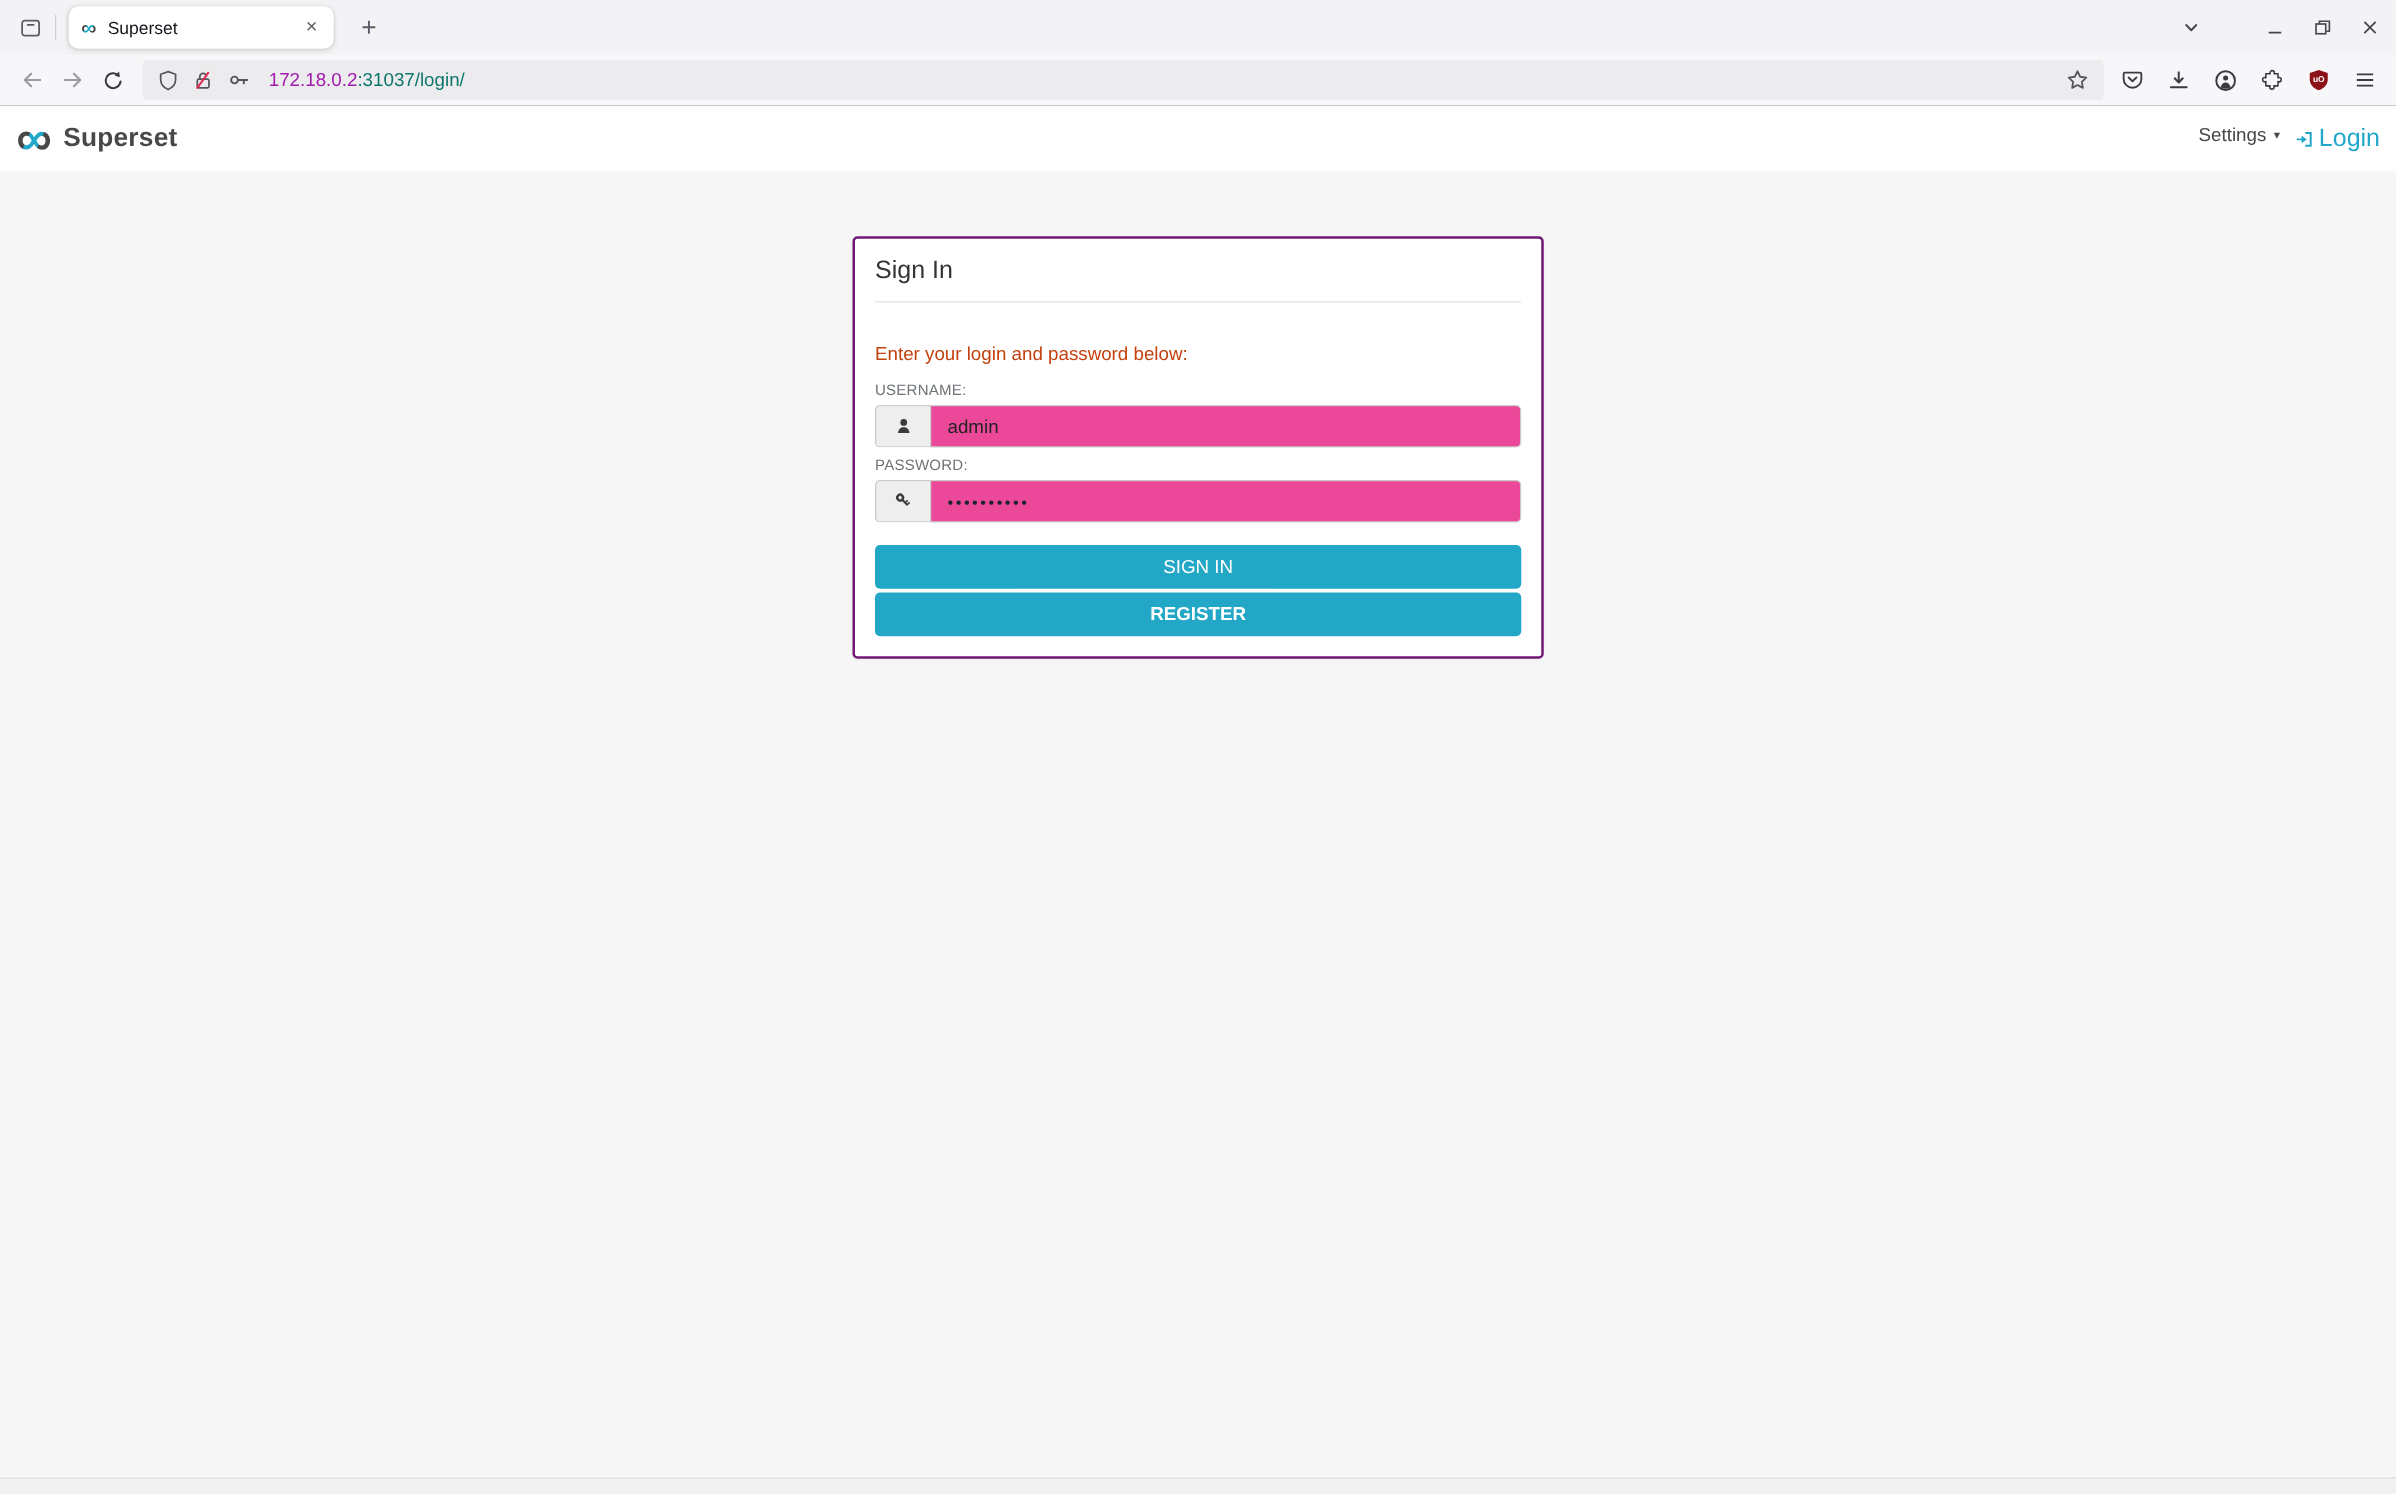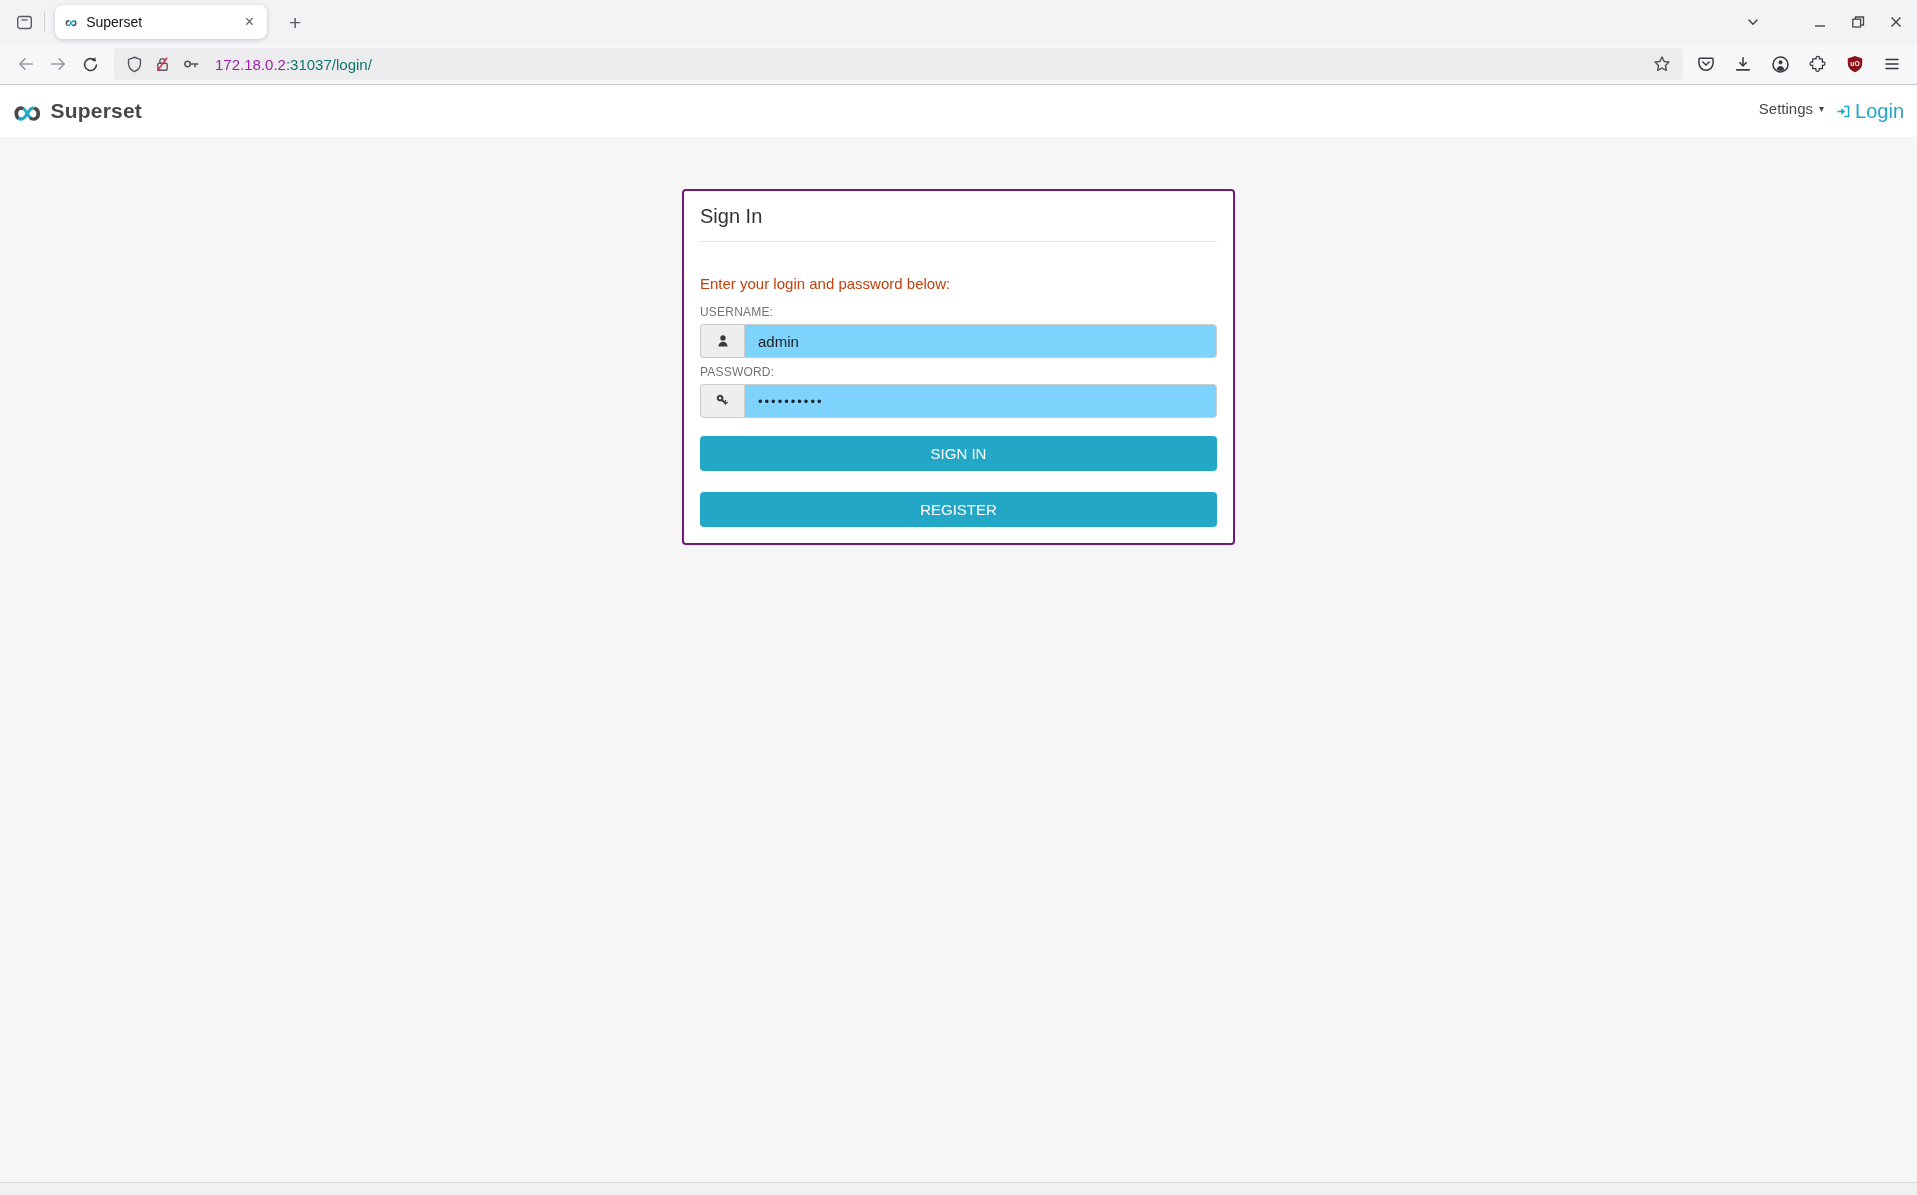--- a/index.html
+++ b/index.html
@@ -47,25 +47,25 @@
   .login-link { display:flex; align-items:center; gap:4px; color:#20a7c9; font-size:20px; cursor:pointer; }
 
   .content { flex:1; min-height:0; }
   .card { width:553px; margin:52px auto 0; background:#fff; border:2px solid #701a75; border-radius:4px; box-shadow:0 1px 2px rgba(0,0,0,.04); padding:14px 16px 16px; }
   .card-title { font-size:20px; color:#333; font-weight:400; padding-bottom:13px; border-bottom:1px solid #e3e3e5; }
   .card-body { padding-top:33px; }
   .prompt { font-size:15px; color:#c2410c; margin-bottom:13px; }
   .field-label { font-size:12px; color:#6e7377; margin:7px 0 5px; letter-spacing:.2px; }
   .input-group { display:flex; height:34px; }
   .addon { width:44px; background:#eee; border:1px solid #ccc; border-right:0; border-radius:4px 0 0 4px; display:flex; align-items:center; justify-content:center; flex:0 0 auto; }
-  .input-group input { flex:1; min-width:0; border:1px solid #ccc; border-radius:0 4px 4px 0; padding:0 13px; font-size:15px; color:#222; outline:none; font-family:"Liberation Sans", sans-serif; background:#7dd3fc; }
+  .input-group input { flex:1; min-width:0; border:1px solid #ccc; border-radius:0 4px 4px 0; padding:0 13px; font-size:15px; color:#222; outline:none; font-family:"Liberation Sans", sans-serif; background:#ec4899; }
   .input-group input.pw { font-size:13px; letter-spacing:2px; color:#1b2530; }
   .btn { display:block; width:100%; height:35px; background:#23a7c7; color:#fff; border:none; border-radius:4px; font-size:15px; cursor:pointer; font-family:"Liberation Sans", sans-serif; }
   .btn.signin { margin-top:18px; }
-  .btn.register { margin-top:21px; }
+  .btn.register { margin-top:3px;font-weight:bold; }
 
   .bottom-line { height:1px; background:#d9d9db; flex:0 0 auto; }
   .bottom-strip { height:12px; background:#f1f1f2; flex:0 0 auto; }
 
   svg { display:block; }
 </style>
 </head>
 <body>
 
 <div class="window">

